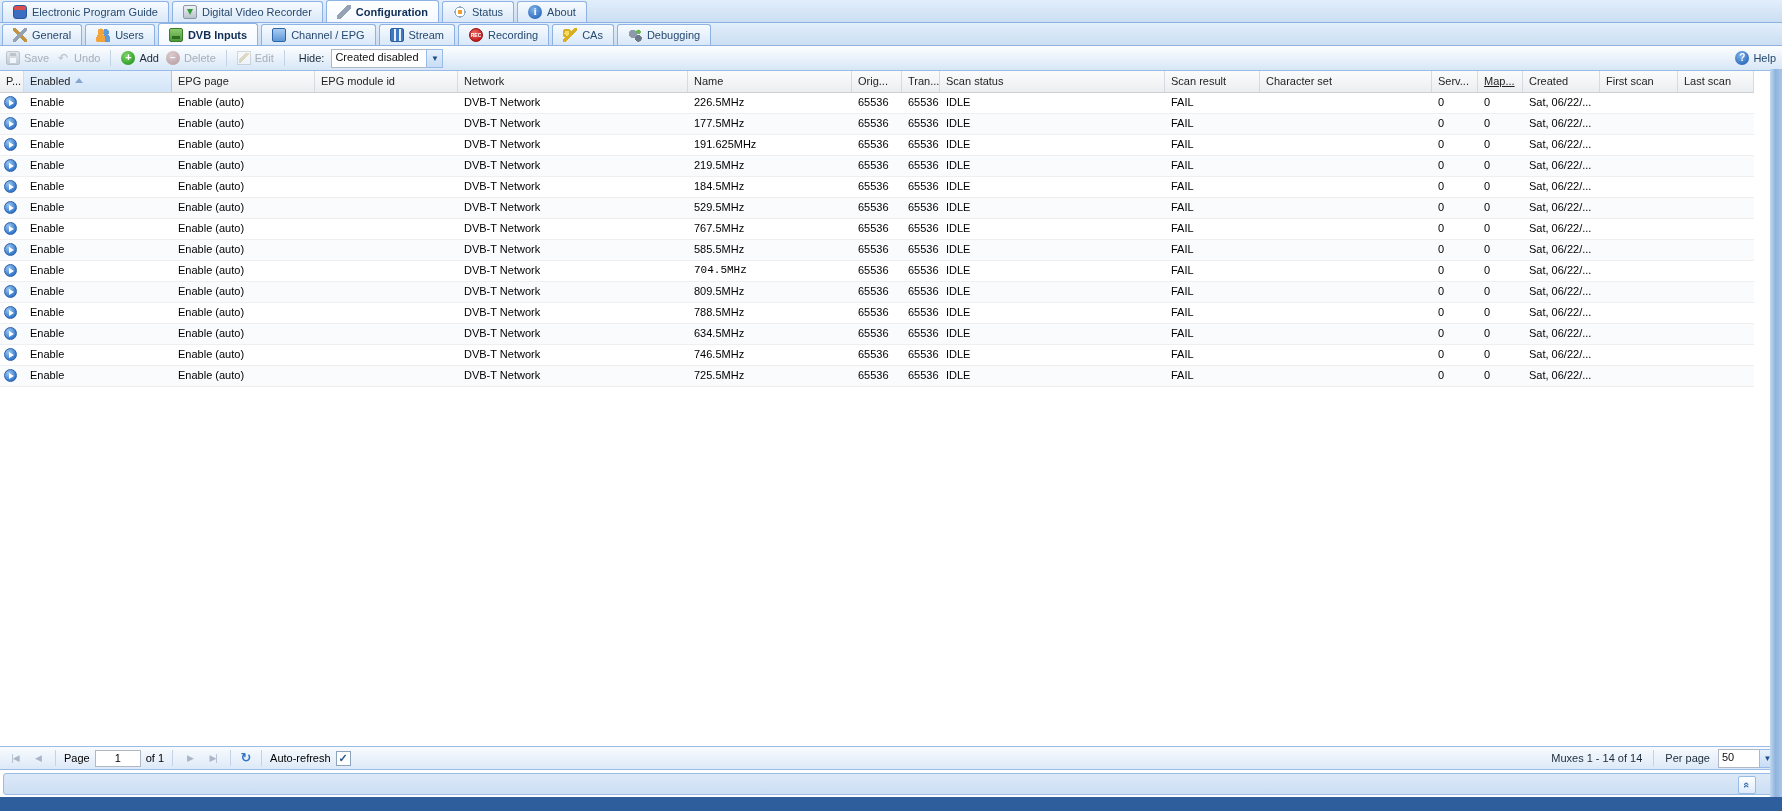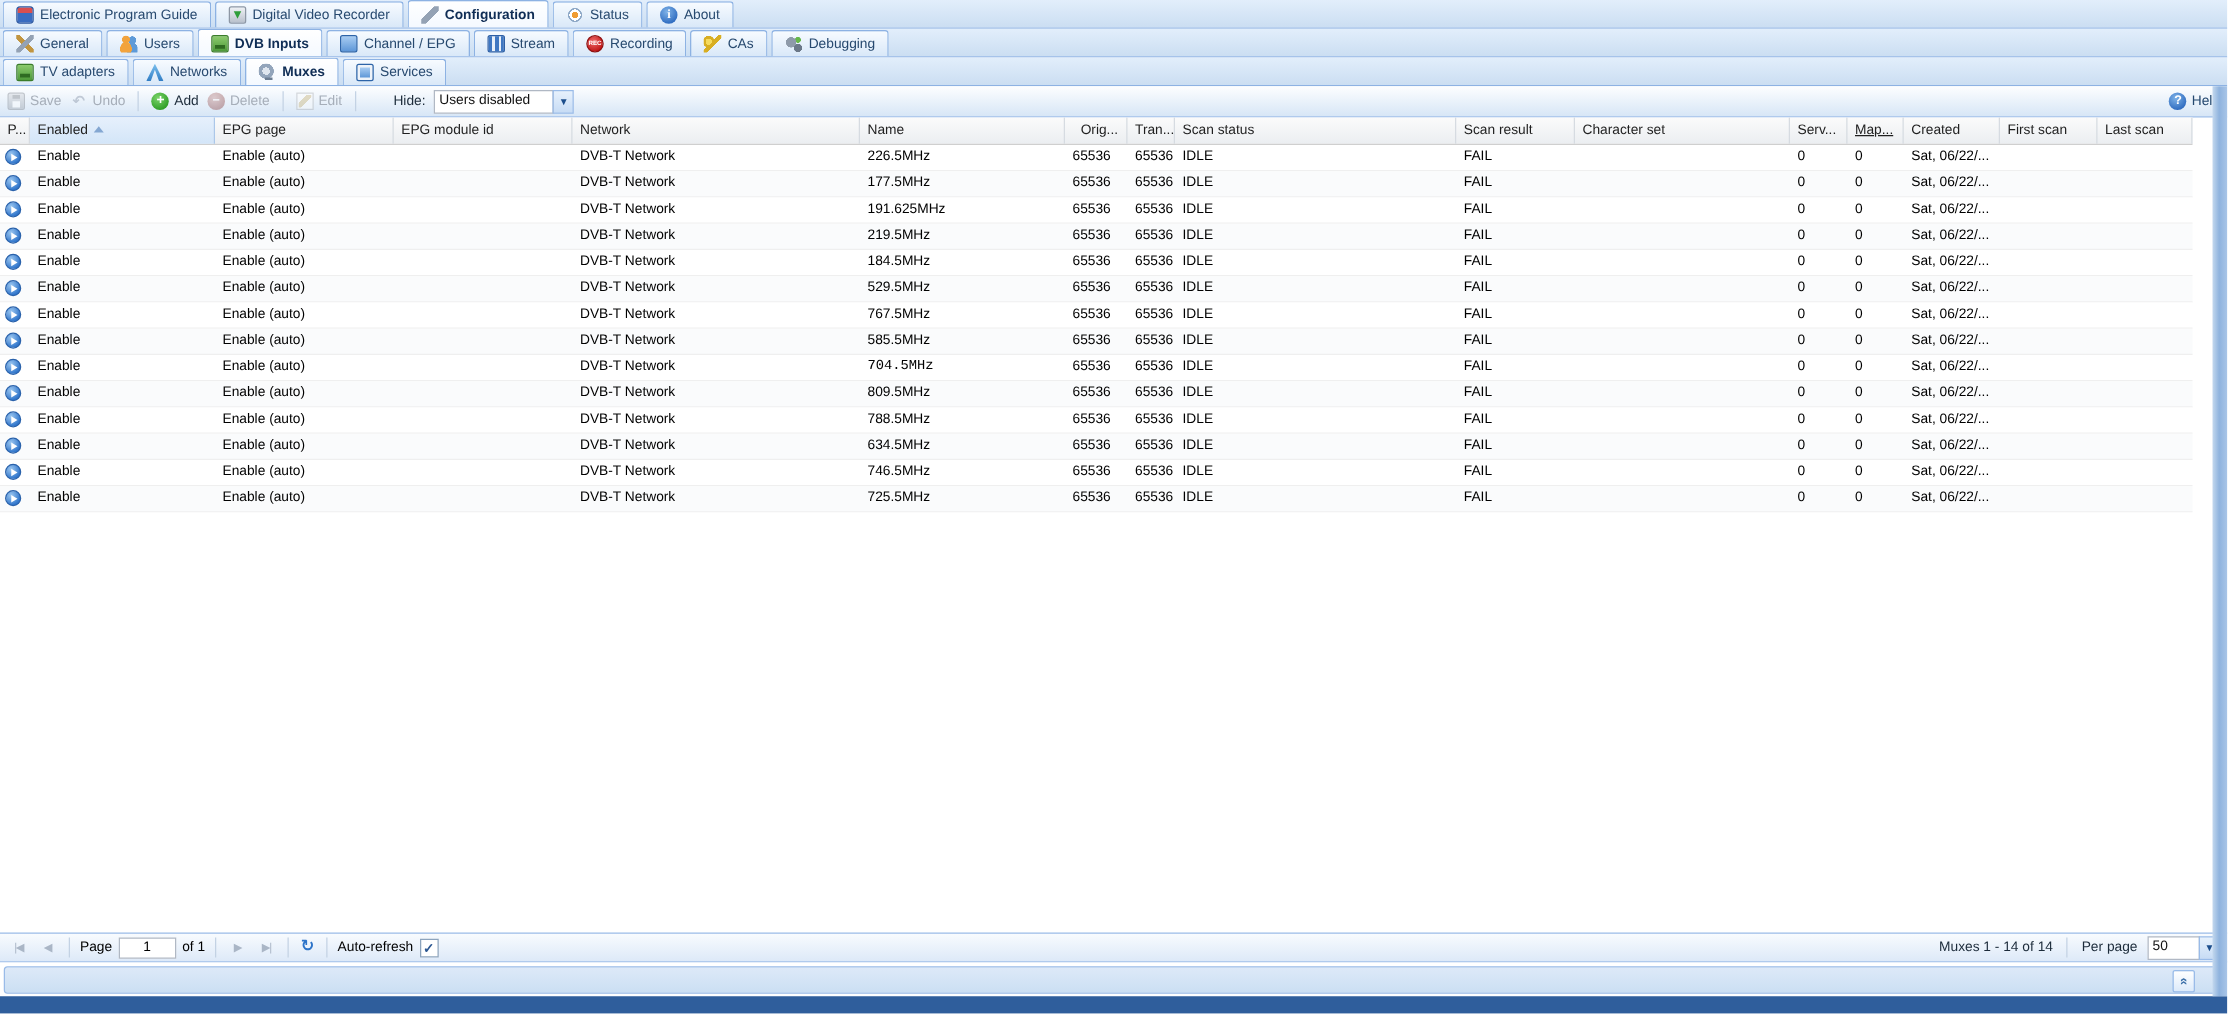--- a/index.html
+++ b/index.html
@@ -80,21 +80,21 @@
   .icn-play::after{content:"";position:absolute;left:4px;top:3px;
             border-left:5px solid #fff;border-top:3.5px solid transparent;border-bottom:3.5px solid transparent;}
 
   
   .toolbar{height:25px;flex:none;background:linear-gradient(#fdfeff,#d7e6f6);border-bottom:1px solid #99bbe8;
            display:flex;align-items:center;padding:0 6px;gap:7px;box-sizing:border-box;}
   .tbtn{display:flex;align-items:center;gap:4px;color:#1c2b3a;cursor:pointer;}
   .tbtn.disabled{color:#a6aeb9;cursor:default;}
   .tbtn.disabled .icn{opacity:.45;filter:grayscale(55%);}
   .tsep{width:1px;height:16px;background:#c3d2e4;margin:0 3px;}
-  .hide-label{margin-left:20px;color:#1c2b3a;}
+  .hide-label{margin-left:4px;color:#1c2b3a;}
   .combo{display:flex;align-items:center;}
   .combo-text{height:15px;border:1px solid #b0b8c4;background:#fff;padding:1px 3px;overflow:hidden;
               white-space:nowrap;color:#111;}
   .combo-trig{width:17px;height:19px;border:1px solid #99bbe8;margin-left:-1px;box-sizing:border-box;
               background:linear-gradient(#e7f1fc,#c7dcf5);display:flex;align-items:center;justify-content:center;
               color:#1c4e8c;font-size:8px;cursor:pointer;}
   .help-btn{margin-left:auto;display:flex;align-items:center;gap:4px;color:#24486f;cursor:pointer;}
 
   
   .grid-hdr{height:22px;flex:none;background:linear-gradient(#fbfbfb,#ebeef1);border-bottom:1px solid #cfcfcf;
@@ -206,44 +206,20 @@
           <span>CAs</span>
         </div>
 
         <div class="tab">
           <span class="icn icn-debug"></span>
           <span>Debugging</span>
         </div>
       </div>
   </div>
 
-  <div class="tabbar">
-    <div style="display:flex;align-items:flex-end;height:100%;">
-
-        <div class="tab">
-          <span class="icn icn-adapter"></span>
-          <span>TV adapters</span>
-        </div>
-
-        <div class="tab">
-          <span class="icn icn-network"></span>
-          <span>Networks</span>
-        </div>
-
-        <div class="tab active">
-          <span class="icn icn-mux"></span>
-          <span>Muxes</span>
-        </div>
-
-        <div class="tab">
-          <span class="icn icn-services"></span>
-          <span>Services</span>
-        </div>
-      </div>
-  </div>
 
   <div class="toolbar">
     <div class="tbtn disabled">
       <span class="icn icn-save"></span>
       <span>Save</span>
     </div>
     <div class="tbtn disabled">
       <span class="icn icn-undo"></span>
       <span>Undo</span>
     </div>
@@ -257,21 +233,21 @@
       <span>Delete</span>
     </div>
     <div class="tsep"></div>
     <div class="tbtn disabled">
       <span class="icn icn-edit"></span>
       <span>Edit</span>
     </div>
     <div class="tsep"></div>
     <span class="hide-label">Hide:</span>
     <div class="combo">
-      <span class="combo-text" style="width:88px;">Users disabled</span>
+      <span class="combo-text" style="width:88px;">Created disabled</span>
       <span class="combo-trig">▼</span>
     </div>
     <div class="help-btn">
       <span class="icn icn-help"></span>
       <span>Help</span>
     </div>
   </div>
 
   <div class="grid-hdr">
       <div class="hcell" style="width: 24px;">
@@ -286,21 +262,21 @@
       </div>
       <div class="hcell" style="width: 143px;">
         <span>EPG module id</span>
       </div>
       <div class="hcell" style="width: 230px;">
         <span>Network</span>
       </div>
       <div class="hcell" style="width: 164px;">
         <span>Name</span>
       </div>
-      <div class="hcell" style="width: 50px; justify-content: center;">
+      <div class="hcell" style="width: 50px;">
         <span>Orig...</span>
       </div>
       <div class="hcell" style="width: 38px;">
         <span>Tran...</span>
       </div>
       <div class="hcell" style="width: 225px;">
         <span>Scan status</span>
       </div>
       <div class="hcell" style="width: 95px;">
         <span>Scan result</span>

